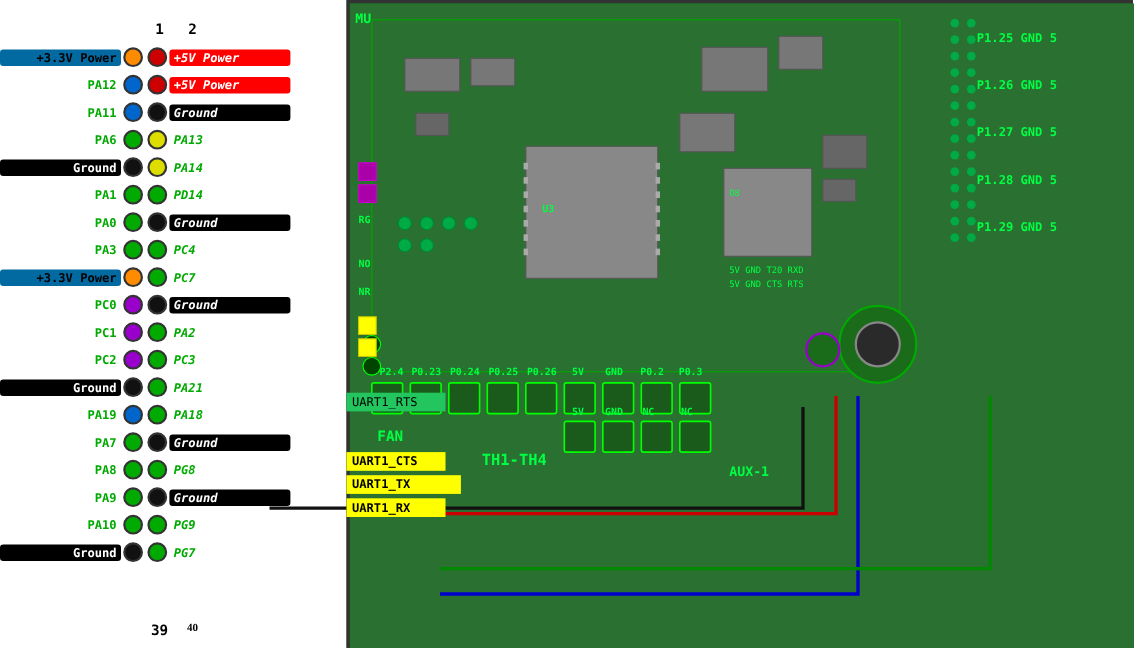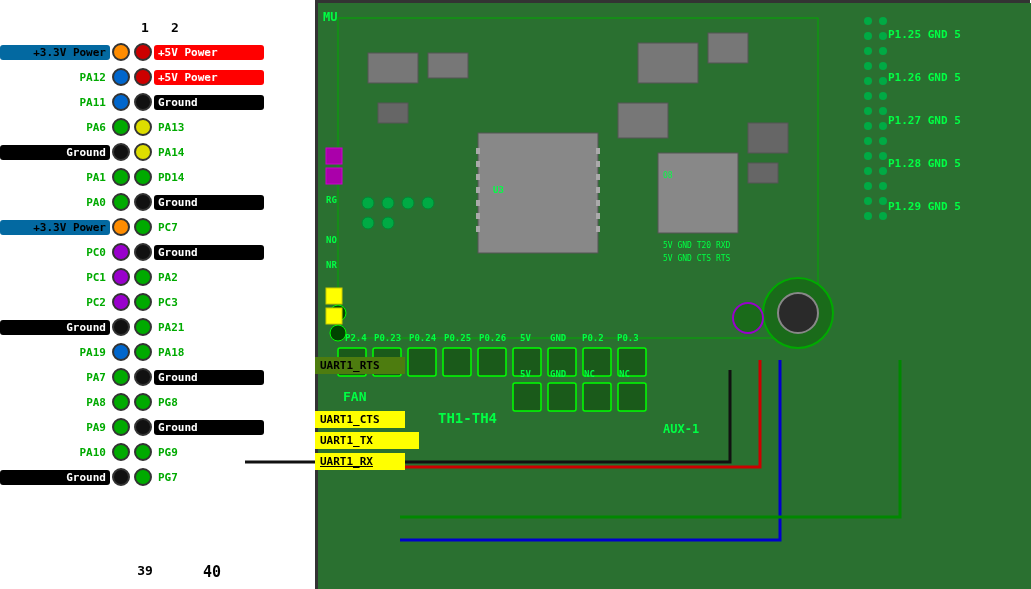--- a/index.html
+++ b/index.html
@@ -64,20 +64,21 @@
       border-radius: 3px;
       padding: 1px 4px;
     }
     .pin-label-right {
       width: 110px;
       text-align: left;
       padding-left: 4px;
       font-size: 11px;
       font-weight: bold;
       color: #00aa00;
+      font-style: italic;
     }
     .pin-label-right.ground {
       background: #000;
       color: #fff;
       border-radius: 3px;
       padding: 1px 4px;
     }
     .pin-label-right.power-5v {
       background: #ff0000;
       color: #fff;
@@ -340,20 +341,26 @@
       <div class="pin-label-right">PD14</div>
     </div>
 
     <div class="pin-row">
       <div class="pin-label-left">PA0</div>
       <div class="circle green"></div>
       <div class="circle black"></div>
       <div class="pin-label-right ground">Ground</div>
     </div>
 
+    <div class="pin-row">
+      <div class="pin-label-left">PA3</div>
+      <div class="circle green"></div>
+      <div class="circle green"></div>
+      <div class="pin-label-right">PC4</div>
+    </div>
 
     <div class="pin-row">
       <div class="pin-label-left power-33">+3.3V Power</div>
       <div class="circle orange"></div>
       <div class="circle green"></div>
       <div class="pin-label-right">PC7</div>
     </div>
 
     <div class="pin-row">
       <div class="pin-label-left">PC0</div>
@@ -420,25 +427,25 @@
 
 
     <div class="pin-row">
       <div class="pin-label-left ground">Ground</div>
       <div class="circle black"></div>
       <div class="circle green"></div>
       <div class="pin-label-right">PG7</div>
     </div>
   </div>
 
-  <div style="position:absolute; left:130px; bottom:8px; display:flex;gap:37px;">
+  <div style="position:absolute; left:130px; bottom:8px; display:flex;">
     <div style="width:30px; text-align:center; font-size:13px; font-weight:bold;">39</div>
-    <div style="width:30px; text-align:center; font-size:15px; font-weight:bold;">40</div>
+    <div style="width:30px; text-align:center; font-size:10px; font-weight:bold;font-family:Liberation Serif, serif;">40</div>
   </div>
 
   <div style="position:absolute; left:315px; bottom:115px;">
-    <span style="display:block; background:#4d7c0f; color:#000; font-size:11px; font-weight:bold; padding:2px 5px; margin-bottom:4px; width:90px;">UART1_RTS</span>
+    <span style="display:block; background:#22c55e; color:#000; font-size:11px; font-weight:normal; padding:2px 5px; margin-bottom:4px; width:90px;">UART1_RTS</span>
     <span style="display:block; background:#ffff00; color:#000; font-size:11px; font-weight:bold; padding:2px 5px; margin-bottom:4px; width:90px;margin-top:37px;">UART1_CTS</span>
     <span style="display:block; background:#ffff00; color:#000; font-size:11px; font-weight:bold; padding:2px 5px; margin-bottom:4px; width:104px;">UART1_TX</span>
-    <span style="display:block; background:#ffff00; color:#000; font-size:11px; font-weight:bold; padding:2px 5px; margin-bottom:4px; width:90px;text-decoration:underline;">UART1_RX</span>
+    <span style="display:block; background:#ffff00; color:#000; font-size:11px; font-weight:bold; padding:2px 5px; margin-bottom:4px; width:90px;">UART1_RX</span>
   </div>
 
 </div>
 
 </body></html>

